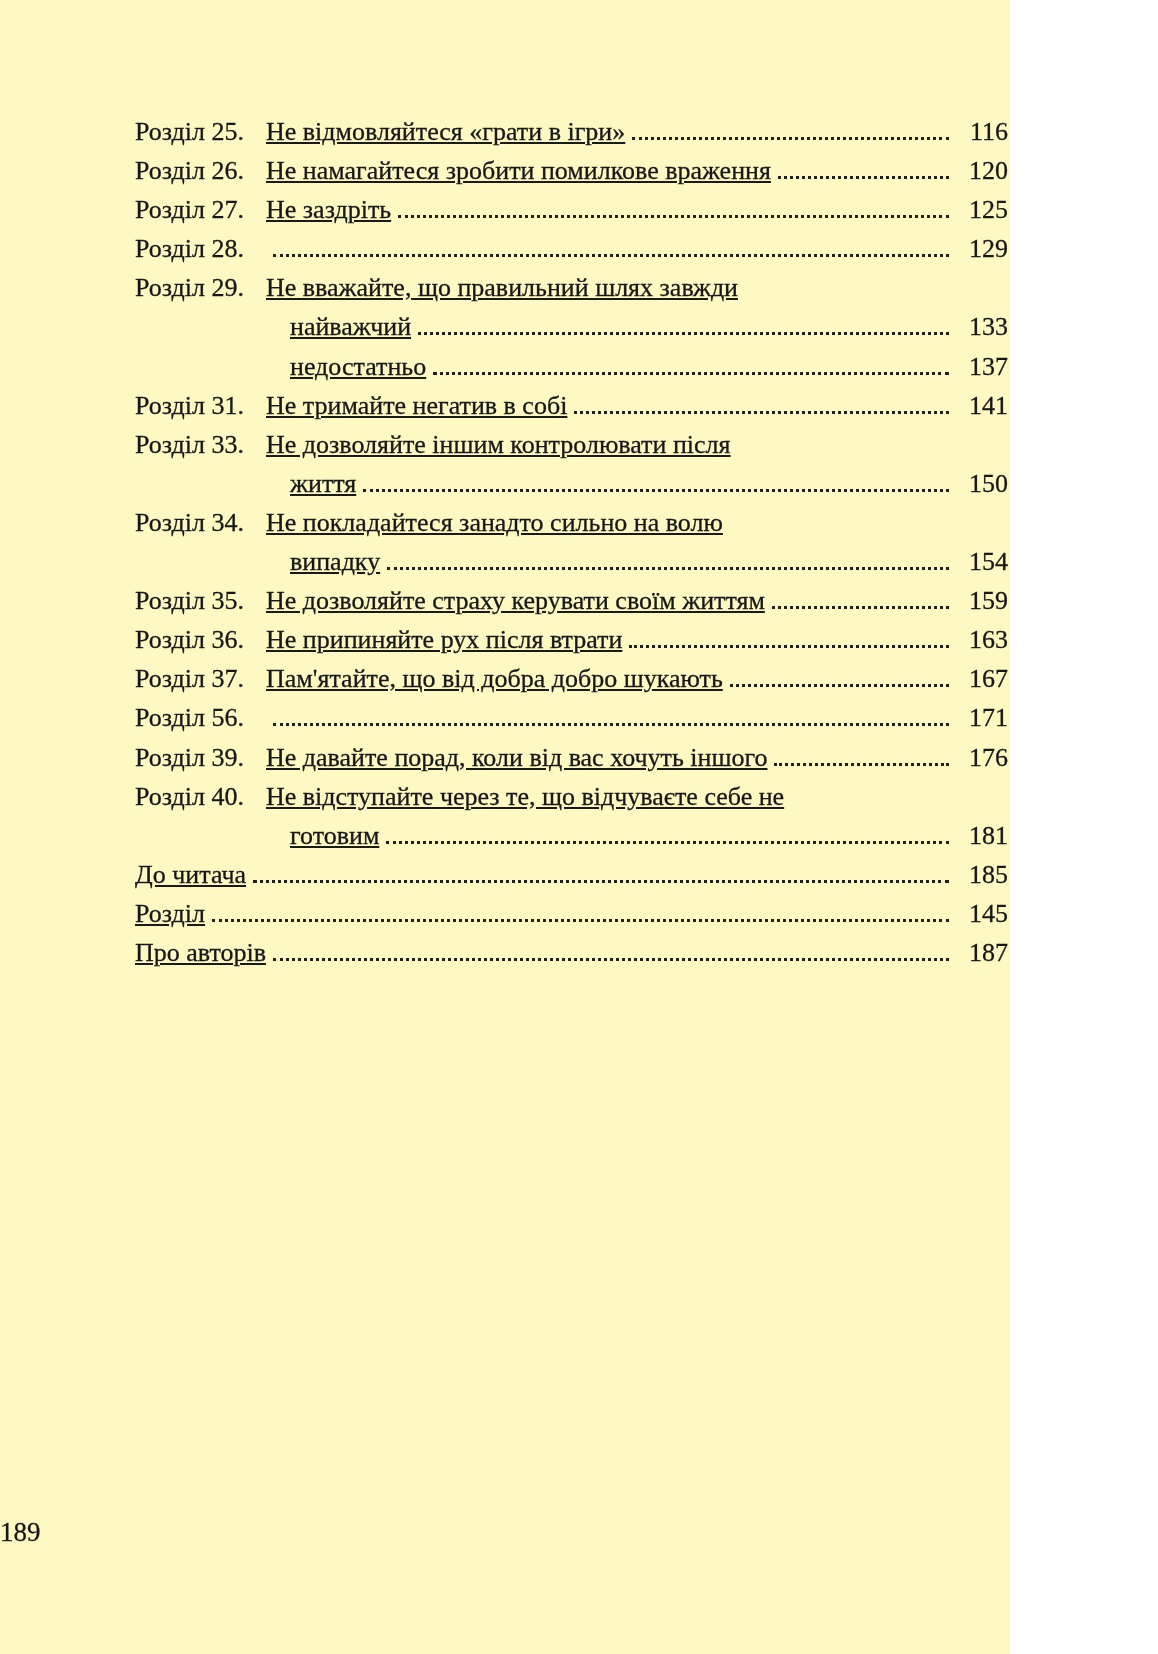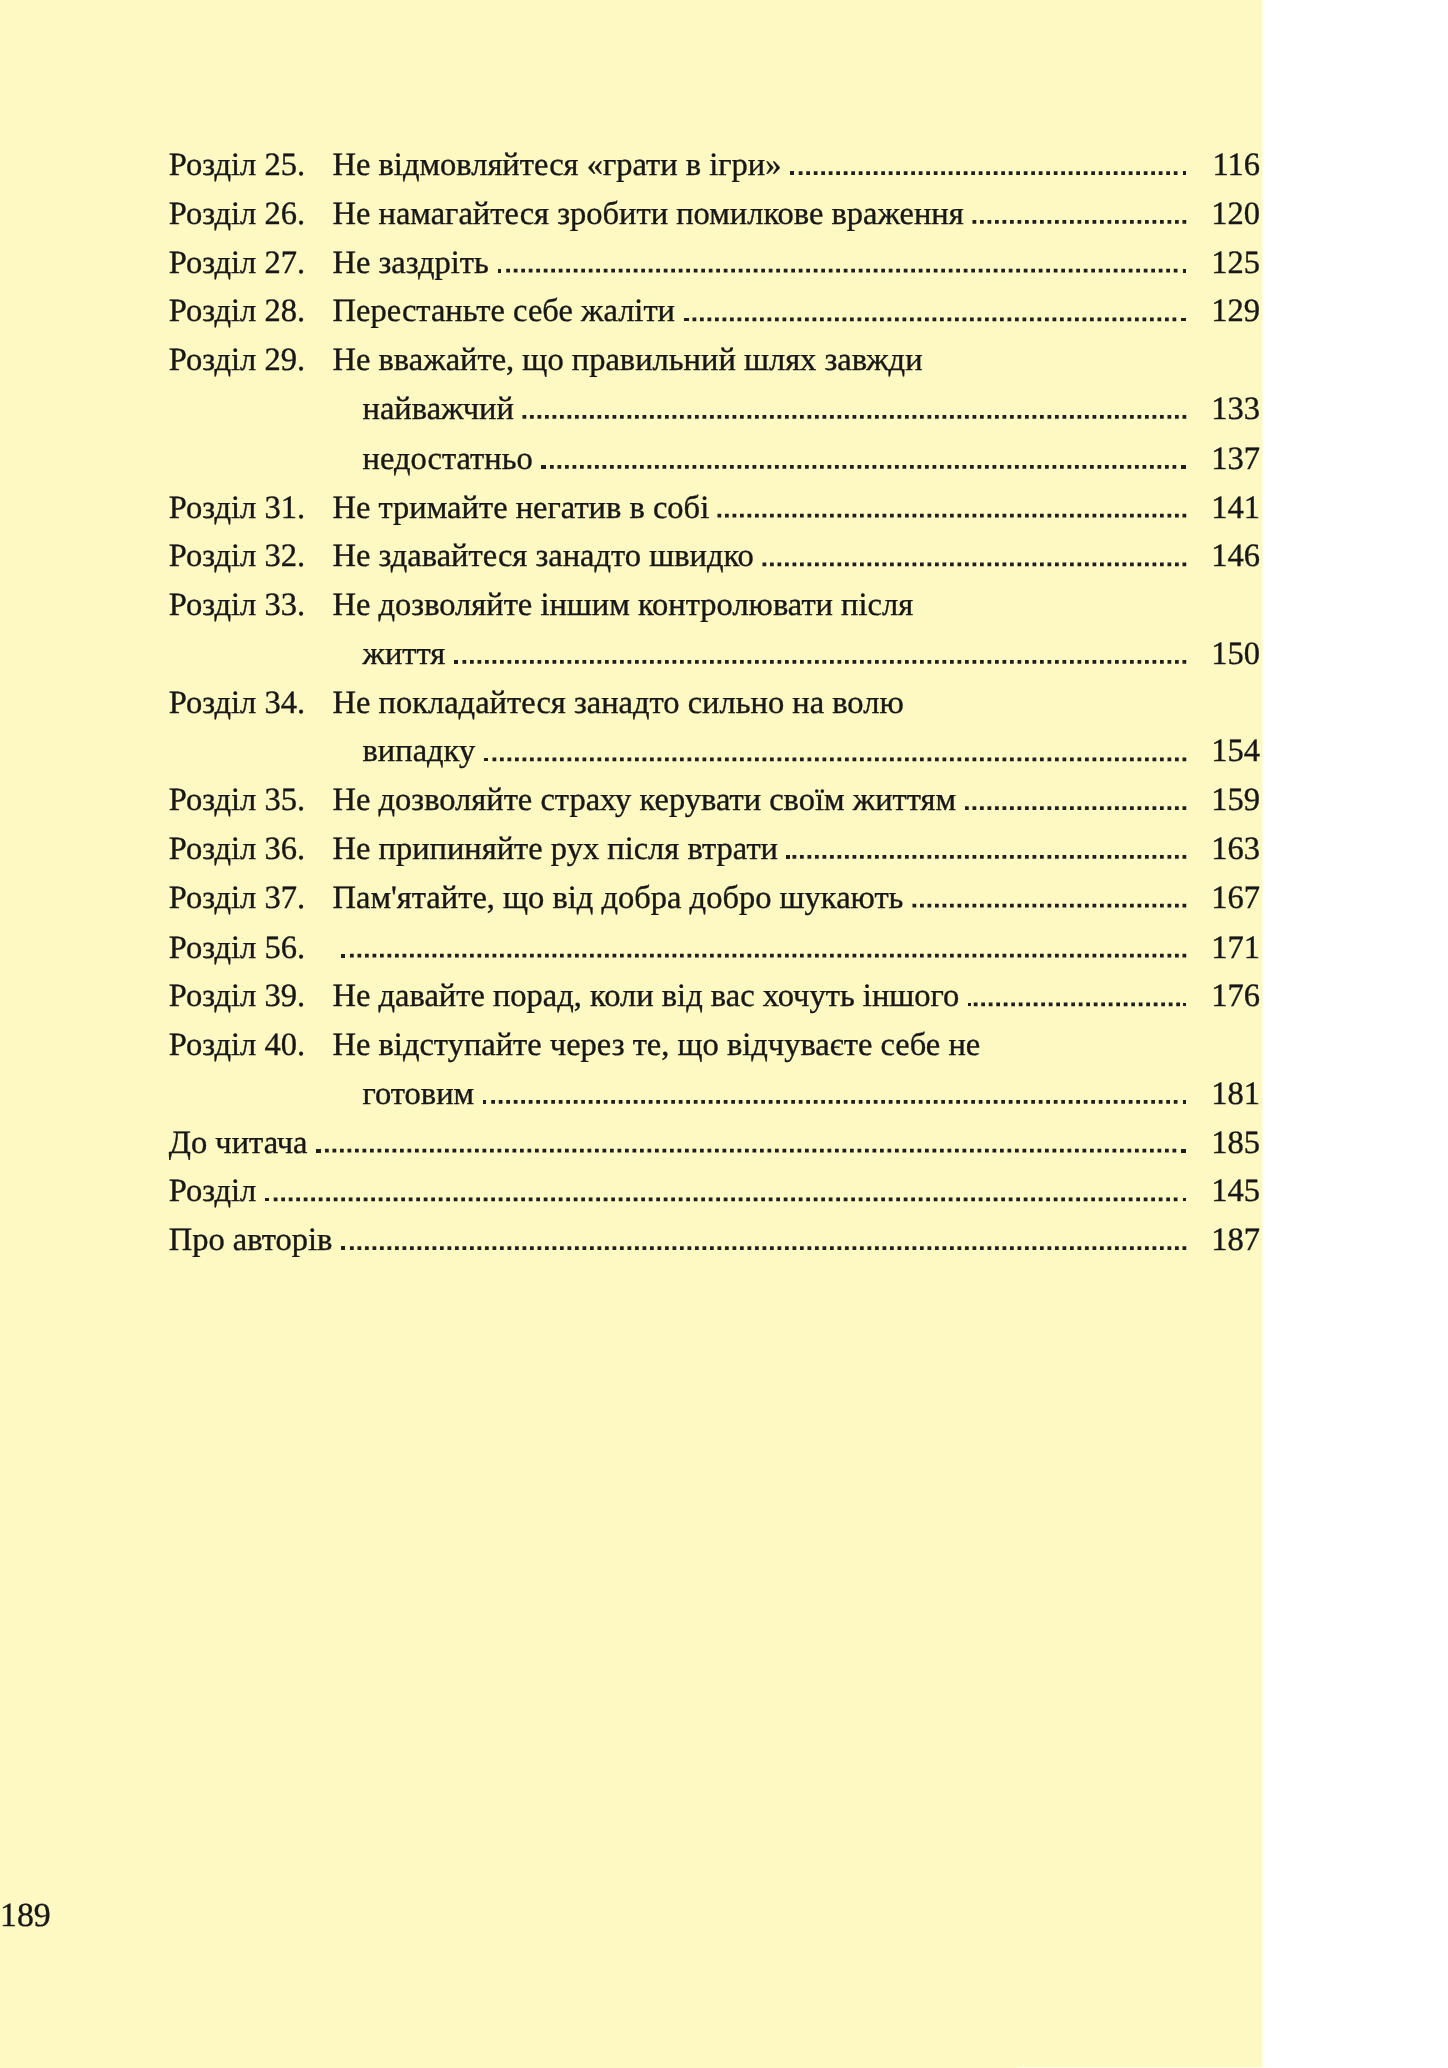--- a/index.html
+++ b/index.html
@@ -24,21 +24,21 @@
     display: flex;
     align-items: baseline;
     height: 39.1px;
     white-space: nowrap;
   }
   .ch {
     flex: 0 0 131px;
     width: 131px;
     overflow: visible;
   }
-  .tt { white-space: nowrap; }
+  .tt { white-space: nowrap; text-decoration: underline; }
   .cont .tt { margin-left: 24px; }
   .lead {
     flex: 1 1 auto;
     min-width: 18px;
     height: 0;
     border-bottom: 3.2px dotted #1f1f1f;
     margin: 0 9px 0 7px;
   }
   .pg {
     flex: 0 0 auto;
@@ -76,21 +76,20 @@
 
     <div class="row">
       <span class="ch">Розділ 27.</span>
       <span class="tt">Не заздріть</span>
       <span class="lead"></span>
       <span class="pg">125</span>
     </div>
 
     <div class="row">
       <span class="ch">Розділ 28.</span>
-      <span class="tt">Перестаньте себе жаліти</span>
       <span class="lead"></span>
       <span class="pg">129</span>
     </div>
 
     <div class="row">
       <span class="ch">Розділ 29.</span>
       <span class="tt">Не вважайте, що правильний шлях завжди</span>
     </div>
 
     <div class="row cont">
@@ -108,26 +107,20 @@
       <span class="pg">137</span>
     </div>
 
     <div class="row">
       <span class="ch">Розділ 31.</span>
       <span class="tt">Не тримайте негатив в собі</span>
       <span class="lead"></span>
       <span class="pg">141</span>
     </div>
 
-    <div class="row">
-      <span class="ch">Розділ 32.</span>
-      <span class="tt">Не здавайтеся занадто швидко</span>
-      <span class="lead"></span>
-      <span class="pg">146</span>
-    </div>
 
     <div class="row">
       <span class="ch">Розділ 33.</span>
       <span class="tt">Не дозволяйте іншим контролювати після</span>
     </div>
 
     <div class="row cont">
       <span class="ch"></span>
       <span class="tt">життя</span>
       <span class="lead"></span>

